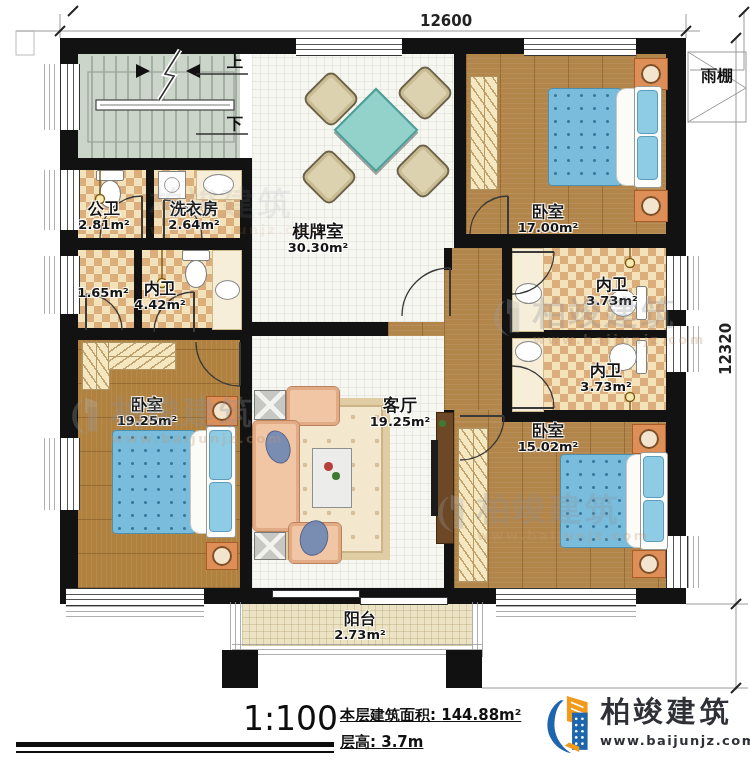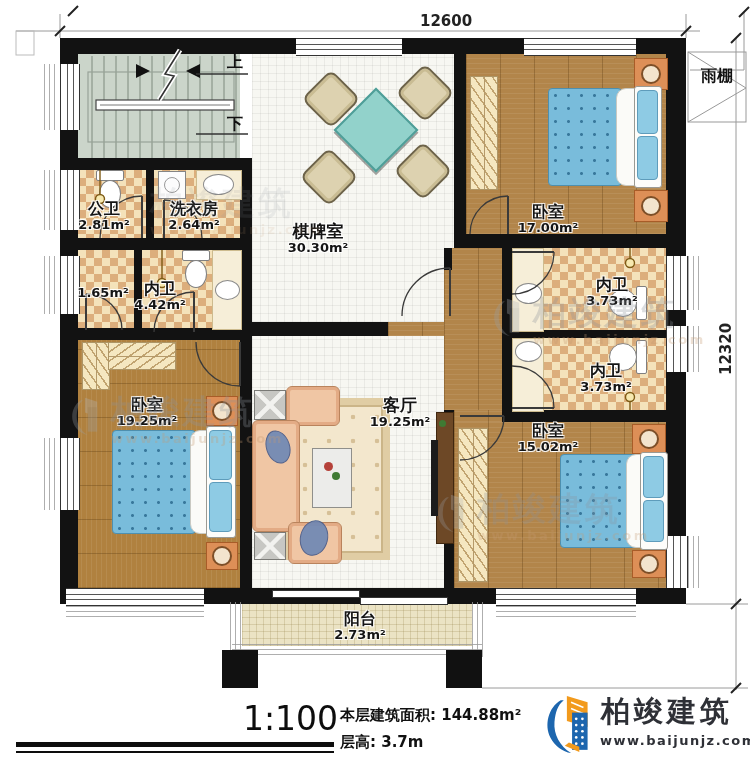--- a/index.html
+++ b/index.html
@@ -83,21 +83,21 @@
   .canopy-label{position:absolute;font-size:16px;font-weight:bold;color:#111;text-align:center;}
   
   .wm{position:absolute;display:flex;gap:7px;align-items:flex-start;pointer-events:none;}
   .wm .wm-t{font-size:33px;font-weight:bold;color:#8d939b;letter-spacing:3px;line-height:1;}
   .wm .wm-u{font-size:13px;font-weight:bold;color:#c49a72;letter-spacing:2.5px;margin-top:3px;}
   
   .tb-title{position:absolute;left:16px;top:691px;font-size:42px;font-weight:bold;color:#0d0d0d;letter-spacing:3px;line-height:1.1;}
   .tb-ul1{position:absolute;left:16px;top:742px;width:318px;height:5px;background:#0d0d0d;}
   .tb-ul2{position:absolute;left:16px;top:751px;width:318px;height:2px;background:#0d0d0d;}
   .tb-scale{position:absolute;left:243px;top:699px;font-size:33px;font-weight:500;color:#0d0d0d;}
-  .tb-info{position:absolute;left:340px;font-size:15px;font-weight:bold;color:#111;}
+  .tb-info{position:absolute;left:340px;font-size:15px;font-weight:bold;color:#111;text-decoration:underline;}
   .brand-name{position:absolute;left:601px;top:697px;font-size:29px;font-weight:bold;color:#2e3036;letter-spacing:4px;line-height:1;}
   .brand-url{position:absolute;left:600px;top:733px;font-size:13px;font-weight:bold;color:#2e3036;letter-spacing:1.5px;}
   svg.lines{position:absolute;left:0;top:0;pointer-events:none;}
 </style>
 </head>
 <body>
 
 <div class="screen">
 
   <div class="floor-stair" style="left:76px;top:54px;width:164px;height:104px;"></div>

